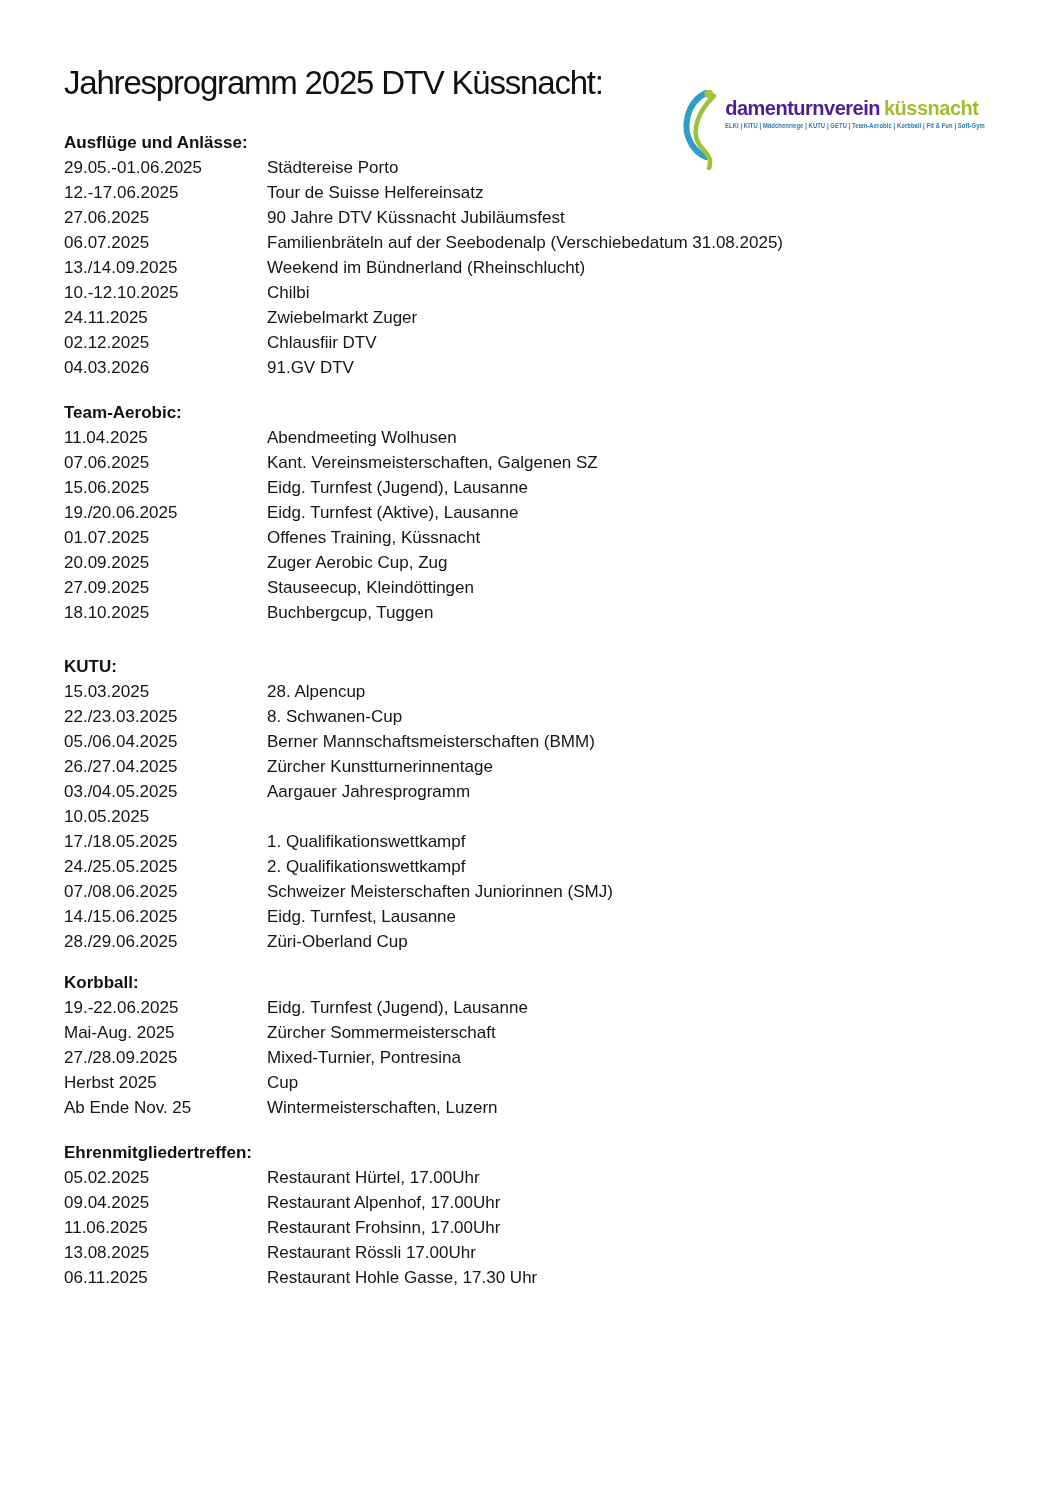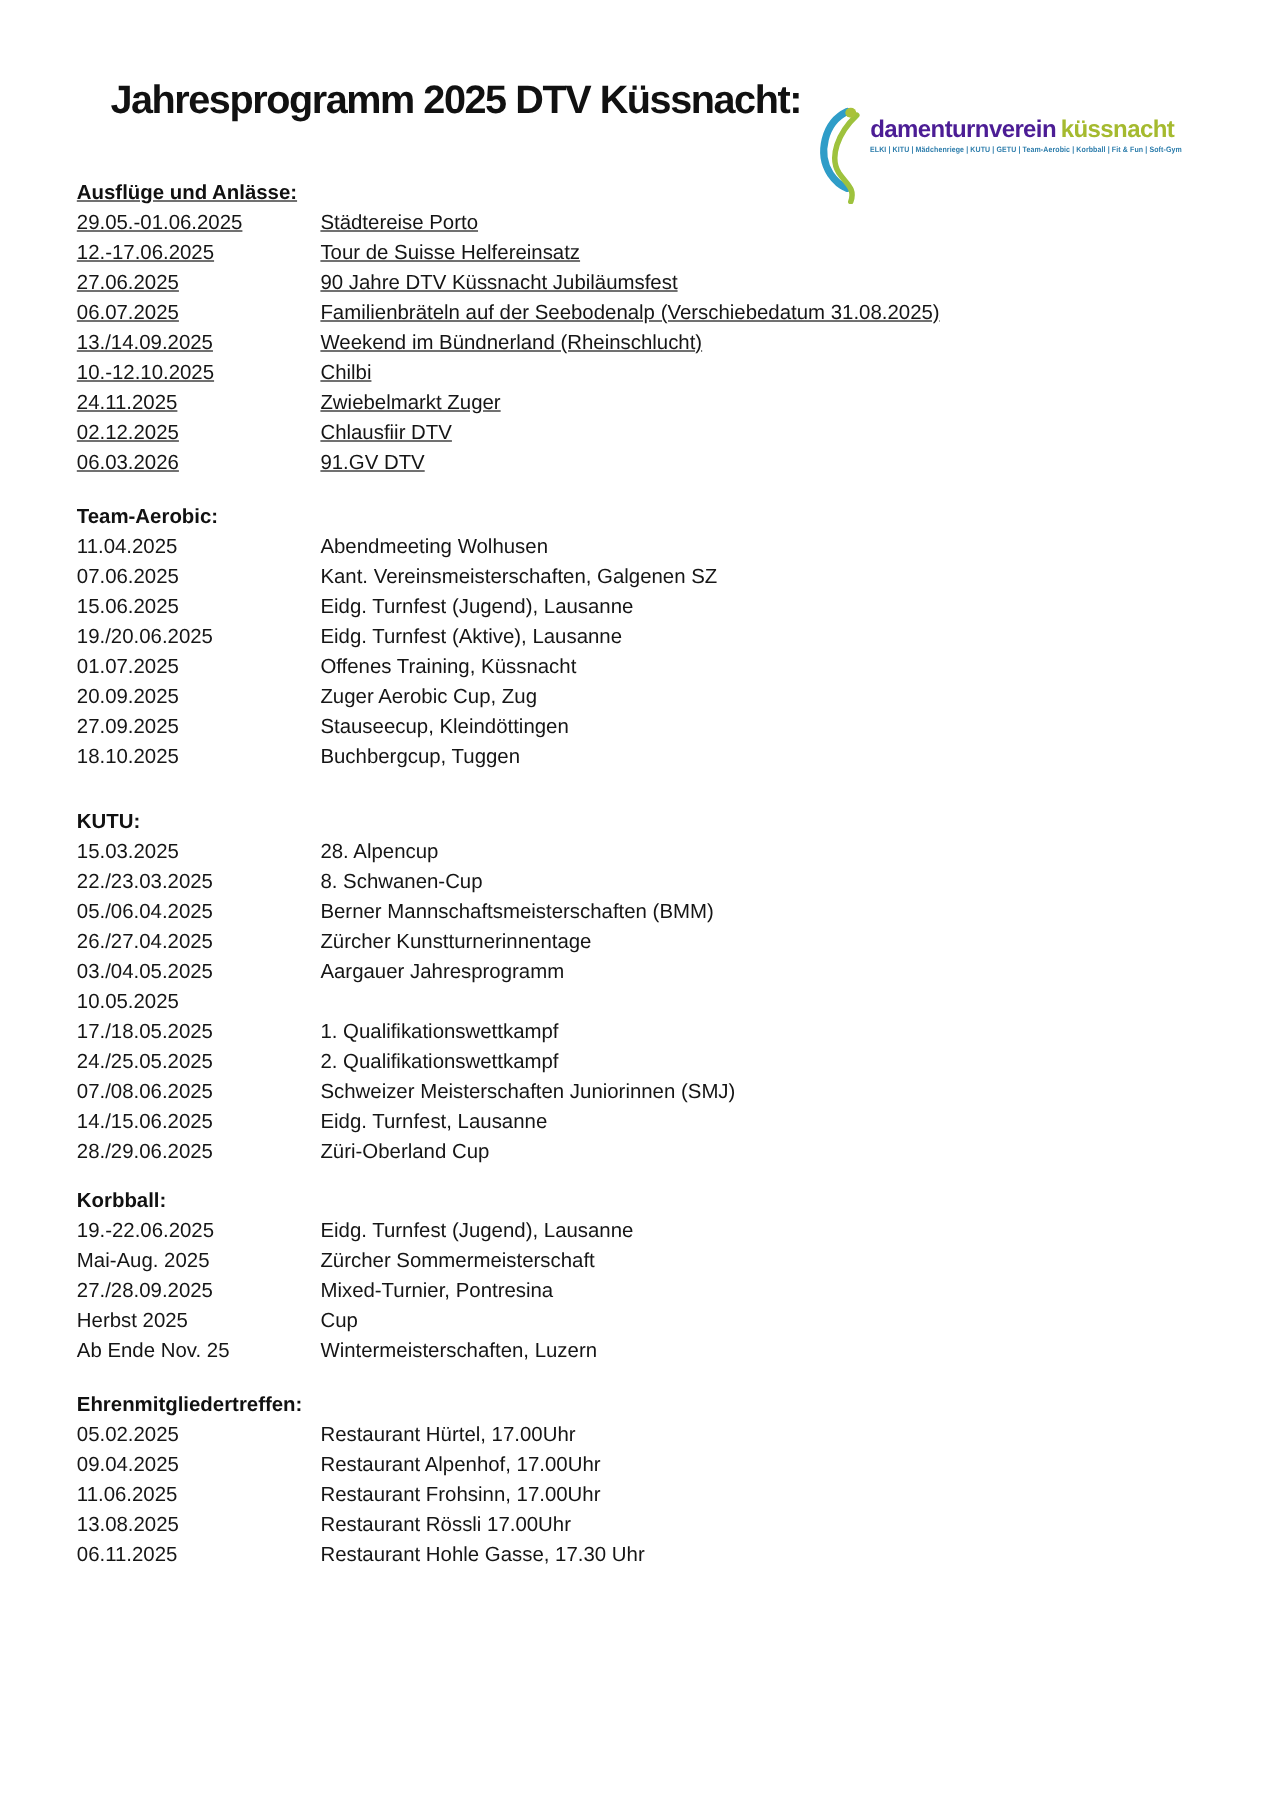--- a/index.html
+++ b/index.html
@@ -16,23 +16,23 @@
     overflow: hidden;
   }
   .doc {
     position: relative;
     width: 1058px;
     height: 1497px;
     background: #ffffff;
   }
   
   .page-title {
-    margin: 62px 0 0 92px;
+    margin: 62px 0 0 64px;
     font-size: 33px;
-    font-weight: 700;
+    font-weight: 400;
     line-height: 42px;
     letter-spacing: -1.2px;
     color: #111111;
   }
   .logo {
     position: absolute;
     top: 26px;
     right: 44px;
     display: flex;
     align-items: flex-start;
@@ -85,21 +85,21 @@
     line-height: 25px;
     font-size: 17px;
   }
   .date {
     flex: 0 0 203px;
     width: 203px;
   }
   .event {
     flex: 1 1 auto;
   }
-  #sections .section:nth-child(1) { margin-top: 44px; text-decoration: underline; }
+  #sections .section:nth-child(1) { margin-top: 26px; }
   #sections .section:nth-child(2) { margin-top: 20px; }
   #sections .section:nth-child(3) { margin-top: 29px; }
   #sections .section:nth-child(4) { margin-top: 16px; }
   #sections .section:nth-child(5) { margin-top: 20px; }
 </style>
 </head>
 <body>
 
 <div class="doc">
 
@@ -152,21 +152,21 @@
     </div>
           <div class="row">
       <span class="date">24.11.2025</span>
       <span class="event">Zwiebelmarkt Zuger</span>
     </div>
           <div class="row">
       <span class="date">02.12.2025</span>
       <span class="event">Chlausfiir DTV</span>
     </div>
           <div class="row">
-      <span class="date">06.03.2026</span>
+      <span class="date">04.03.2026</span>
       <span class="event">91.GV DTV</span>
     </div>
         </div>
     </section>
       <section class="section">
       <h2 class="section-heading">Team-Aerobic:</h2>
       <div class="rows">
           <div class="row">
       <span class="date">11.04.2025</span>
       <span class="event">Abendmeeting Wolhusen</span>

